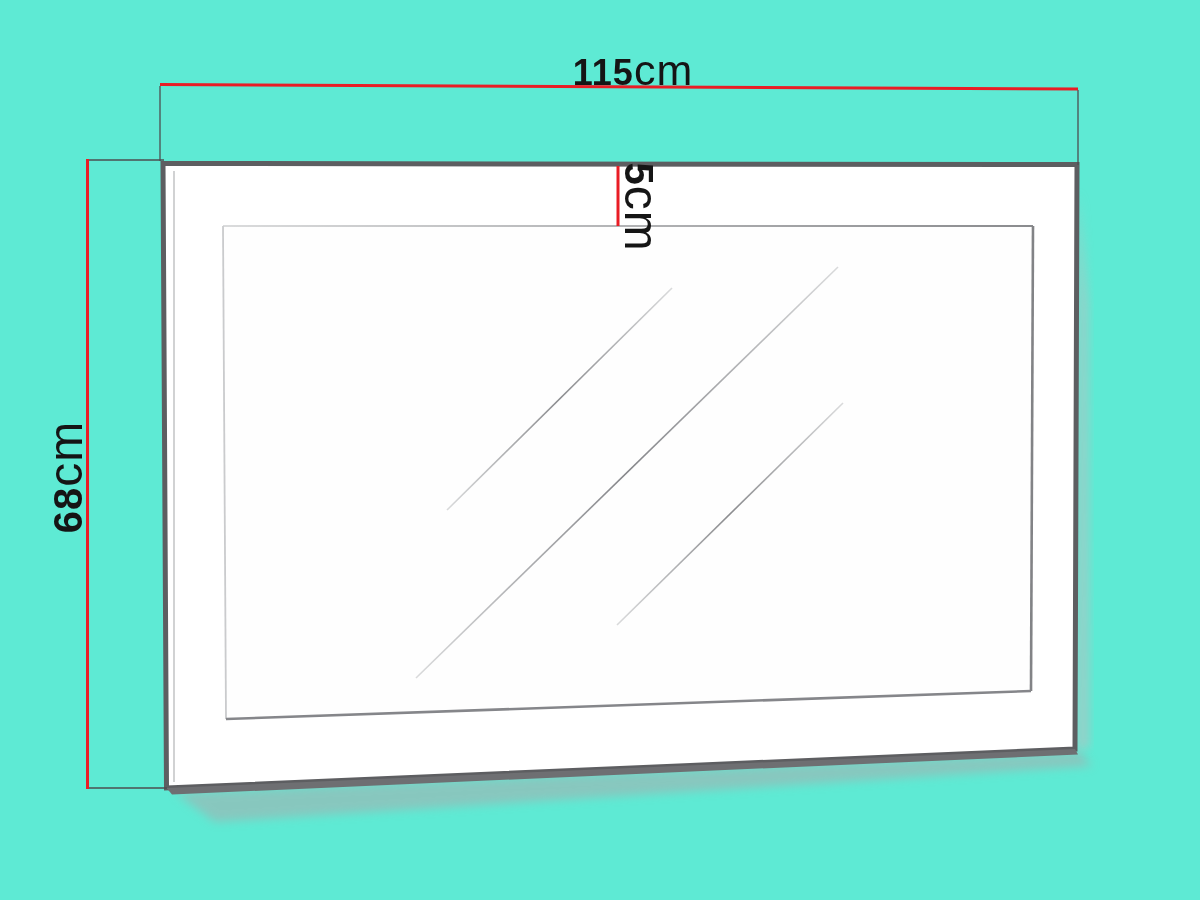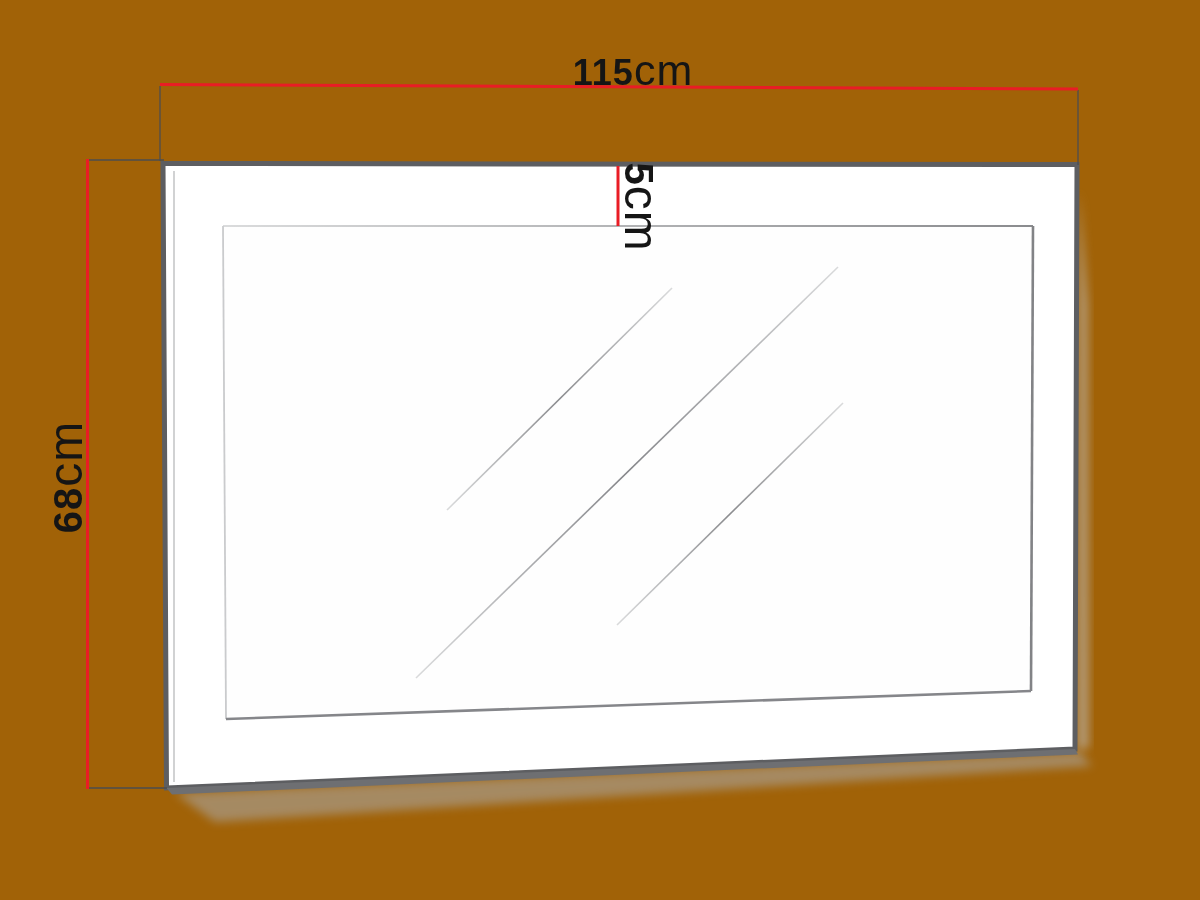--- a/index.html
+++ b/index.html
@@ -1,20 +1,20 @@
 <!DOCTYPE html>
 <html><head>
 <meta charset="utf-8">
 <style>
   html, body { margin: 0; padding: 0; background: #ffffff; }
   .canvas {
     position: relative;
     width: 1200px;
     height: 900px;
-    background: #a16207;
+    background: #5eead4;
     overflow: hidden;
     font-family: "Liberation Sans", sans-serif;
   }
   .canvas svg { position: absolute; left: 0; top: 0; }
 
   .dim-label {
     position: absolute;
     display: flex;
     align-items: baseline;
     white-space: nowrap;

